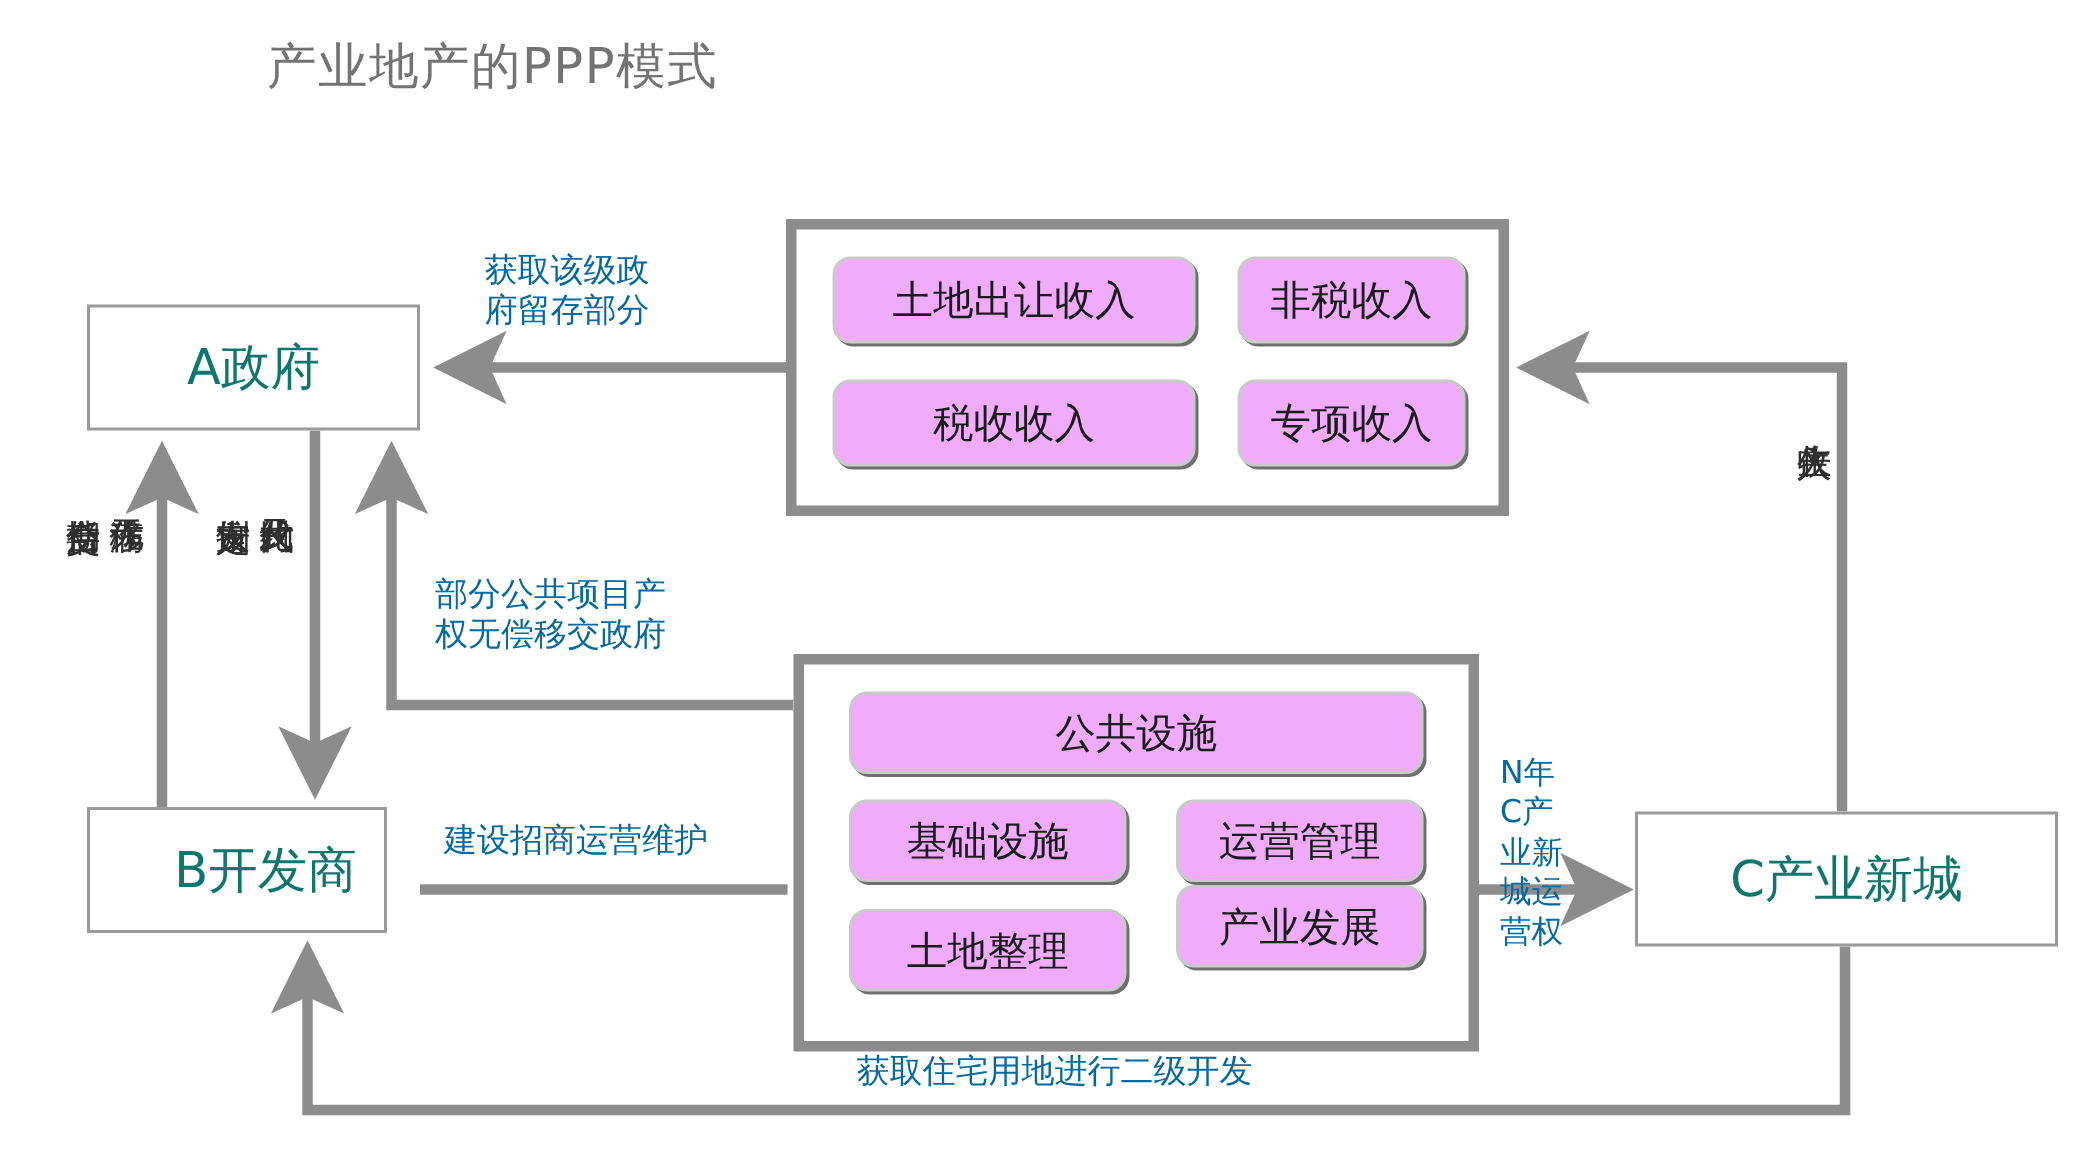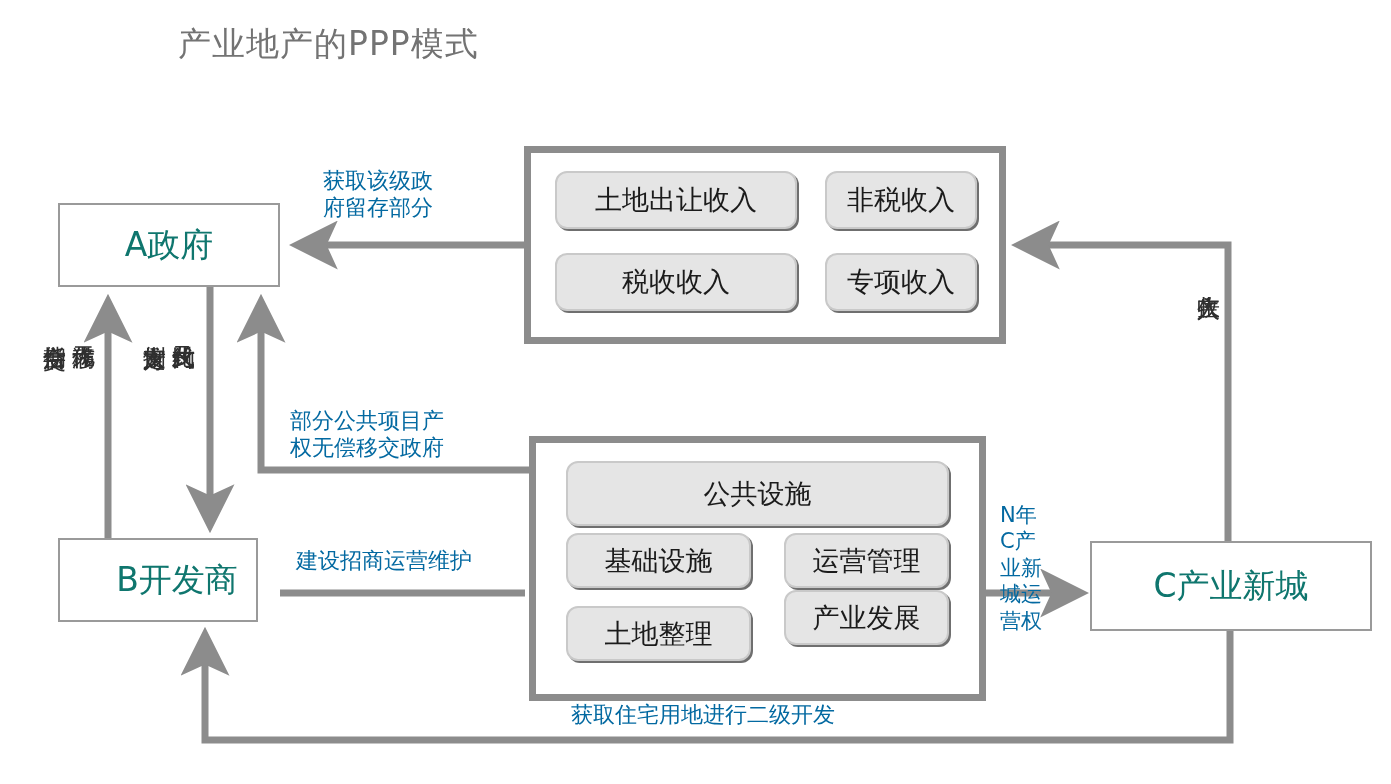--- a/index.html
+++ b/index.html
@@ -49,36 +49,36 @@
     z-index:5;
   }
   #panel-revenue{ left:524px; top:146px; width:482px; height:198px; }
   #panel-services{ left:529px; top:436px; width:457px; height:265px; }
 
   .pill{
     position:absolute;
     box-sizing:border-box;
     border:2px solid #c9c9c9;
     border-radius:12px;
-    background:#e5e5e5;
+    background:#f0abfc;
     display:flex;
     align-items:center;
     justify-content:center;
     font-size:27px;
     color:#1b1b1b;
     white-space:nowrap;
     box-shadow:2px 2px 0 0 #6f6f6f;
   }
   
   #pill-land   { left:24px; top:18px;  width:242px; height:58px; }
   #pill-nontax { left:294px;top:18px;  width:152px; height:58px; }
   #pill-tax    { left:24px; top:100px; width:242px; height:58px; }
   #pill-special{ left:294px;top:100px; width:152px; height:58px; }
   
-  #pill-public { left:30px; top:18px;  width:383px; height:65px; }
+  #pill-public { left:30px; top:18px;  width:383px; height:55px; }
   #pill-infra  { left:30px; top:90px;  width:185px; height:55px; }
   #pill-oper   { left:248px;top:90px;  width:165px; height:55px; }
   #pill-landorg{ left:30px; top:163px; width:185px; height:55px; }
   #pill-indus  { left:248px;top:147px; width:165px; height:55px; }
 
   
   #wires{
     position:absolute;
     left:0; top:0;
     width:1391px; height:784px;
@@ -105,21 +105,21 @@
   .vcol span{
     display:block;
     font-size:23px;
     line-height:1.26;
     color:#2f2f2f;
     writing-mode:vertical-rl;
     text-orientation:upright;
     white-space:nowrap;
   }
   #lbl-retain   { left:323px; top:168px; }
-  #lbl-transfer { left:290px; top:408px; }
+  #lbl-transfer { left:290px; top:384px; }
   #lbl-build    { left:296px; top:548px; }
   #lbl-housing  { left:571px; top:702px; }
   #lbl-nyear    { left:1000px;top:502px; font-size:21px; line-height:1.26; }
 
   #vc-coop  { left:40px;  top:328px; }
   #vc-pay   { left:140px; top:328px; }
   #vc-income{ left:1194px;top:278px; }
 </style>
 </head>
 <body>

